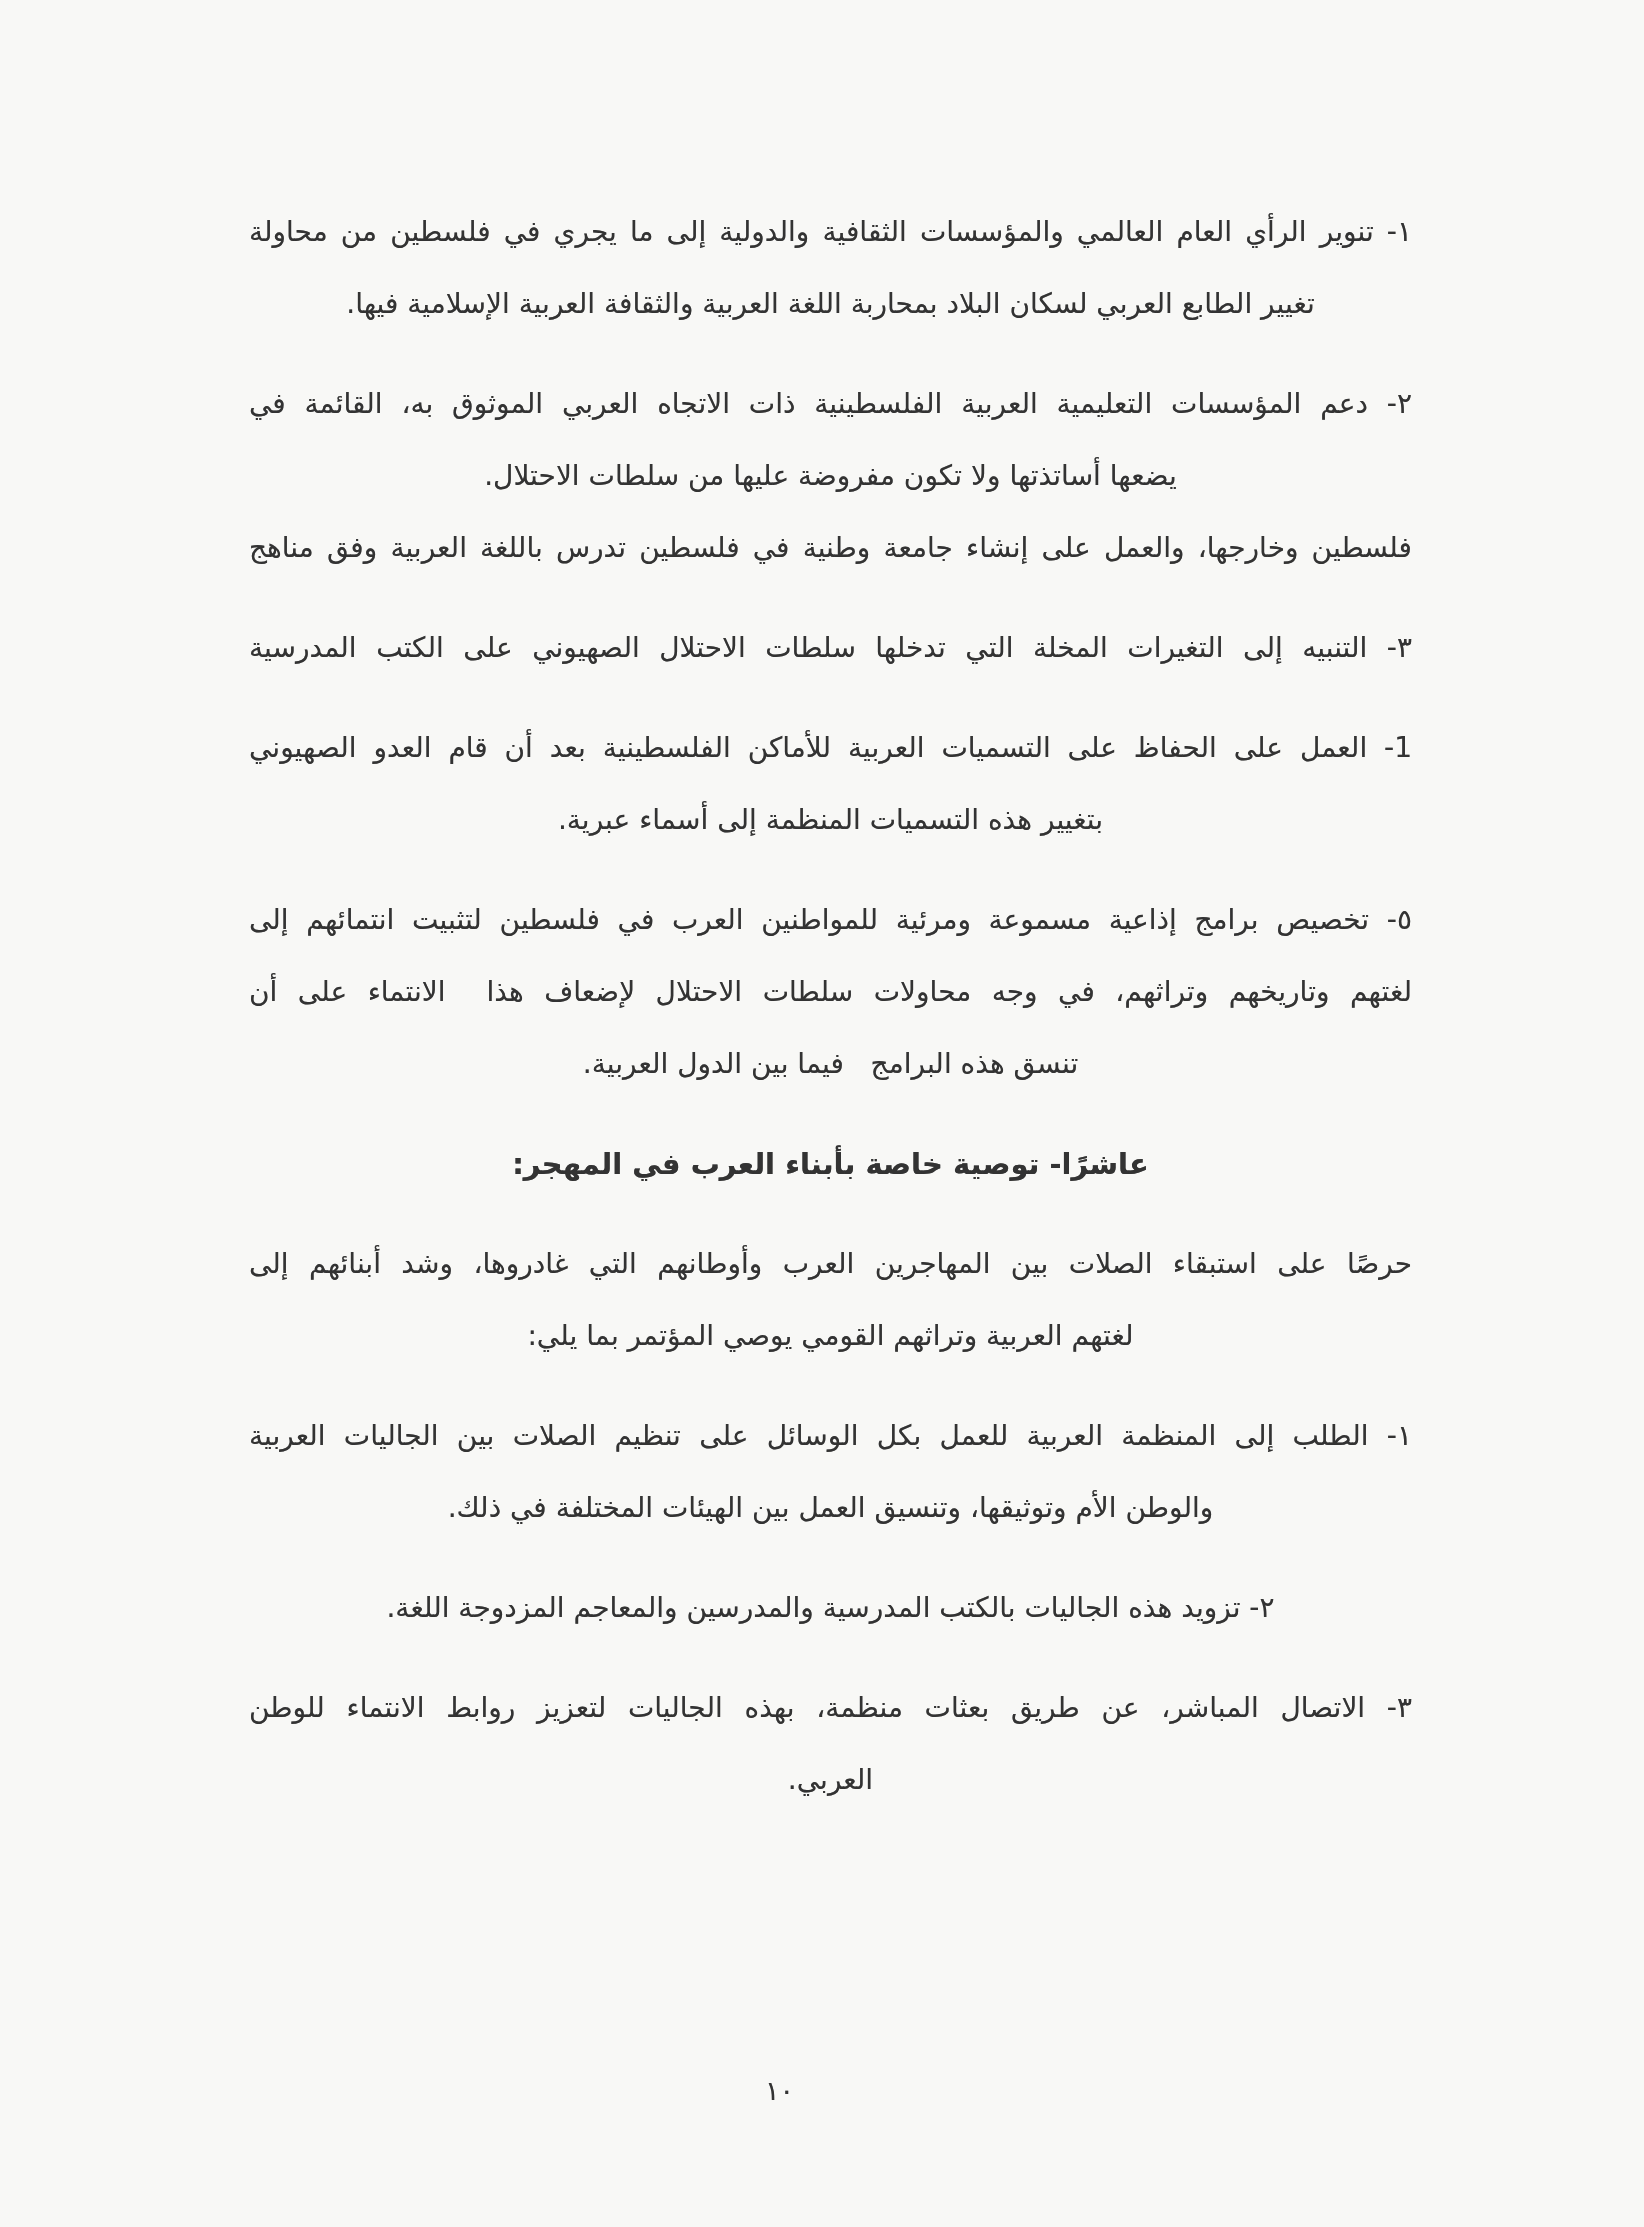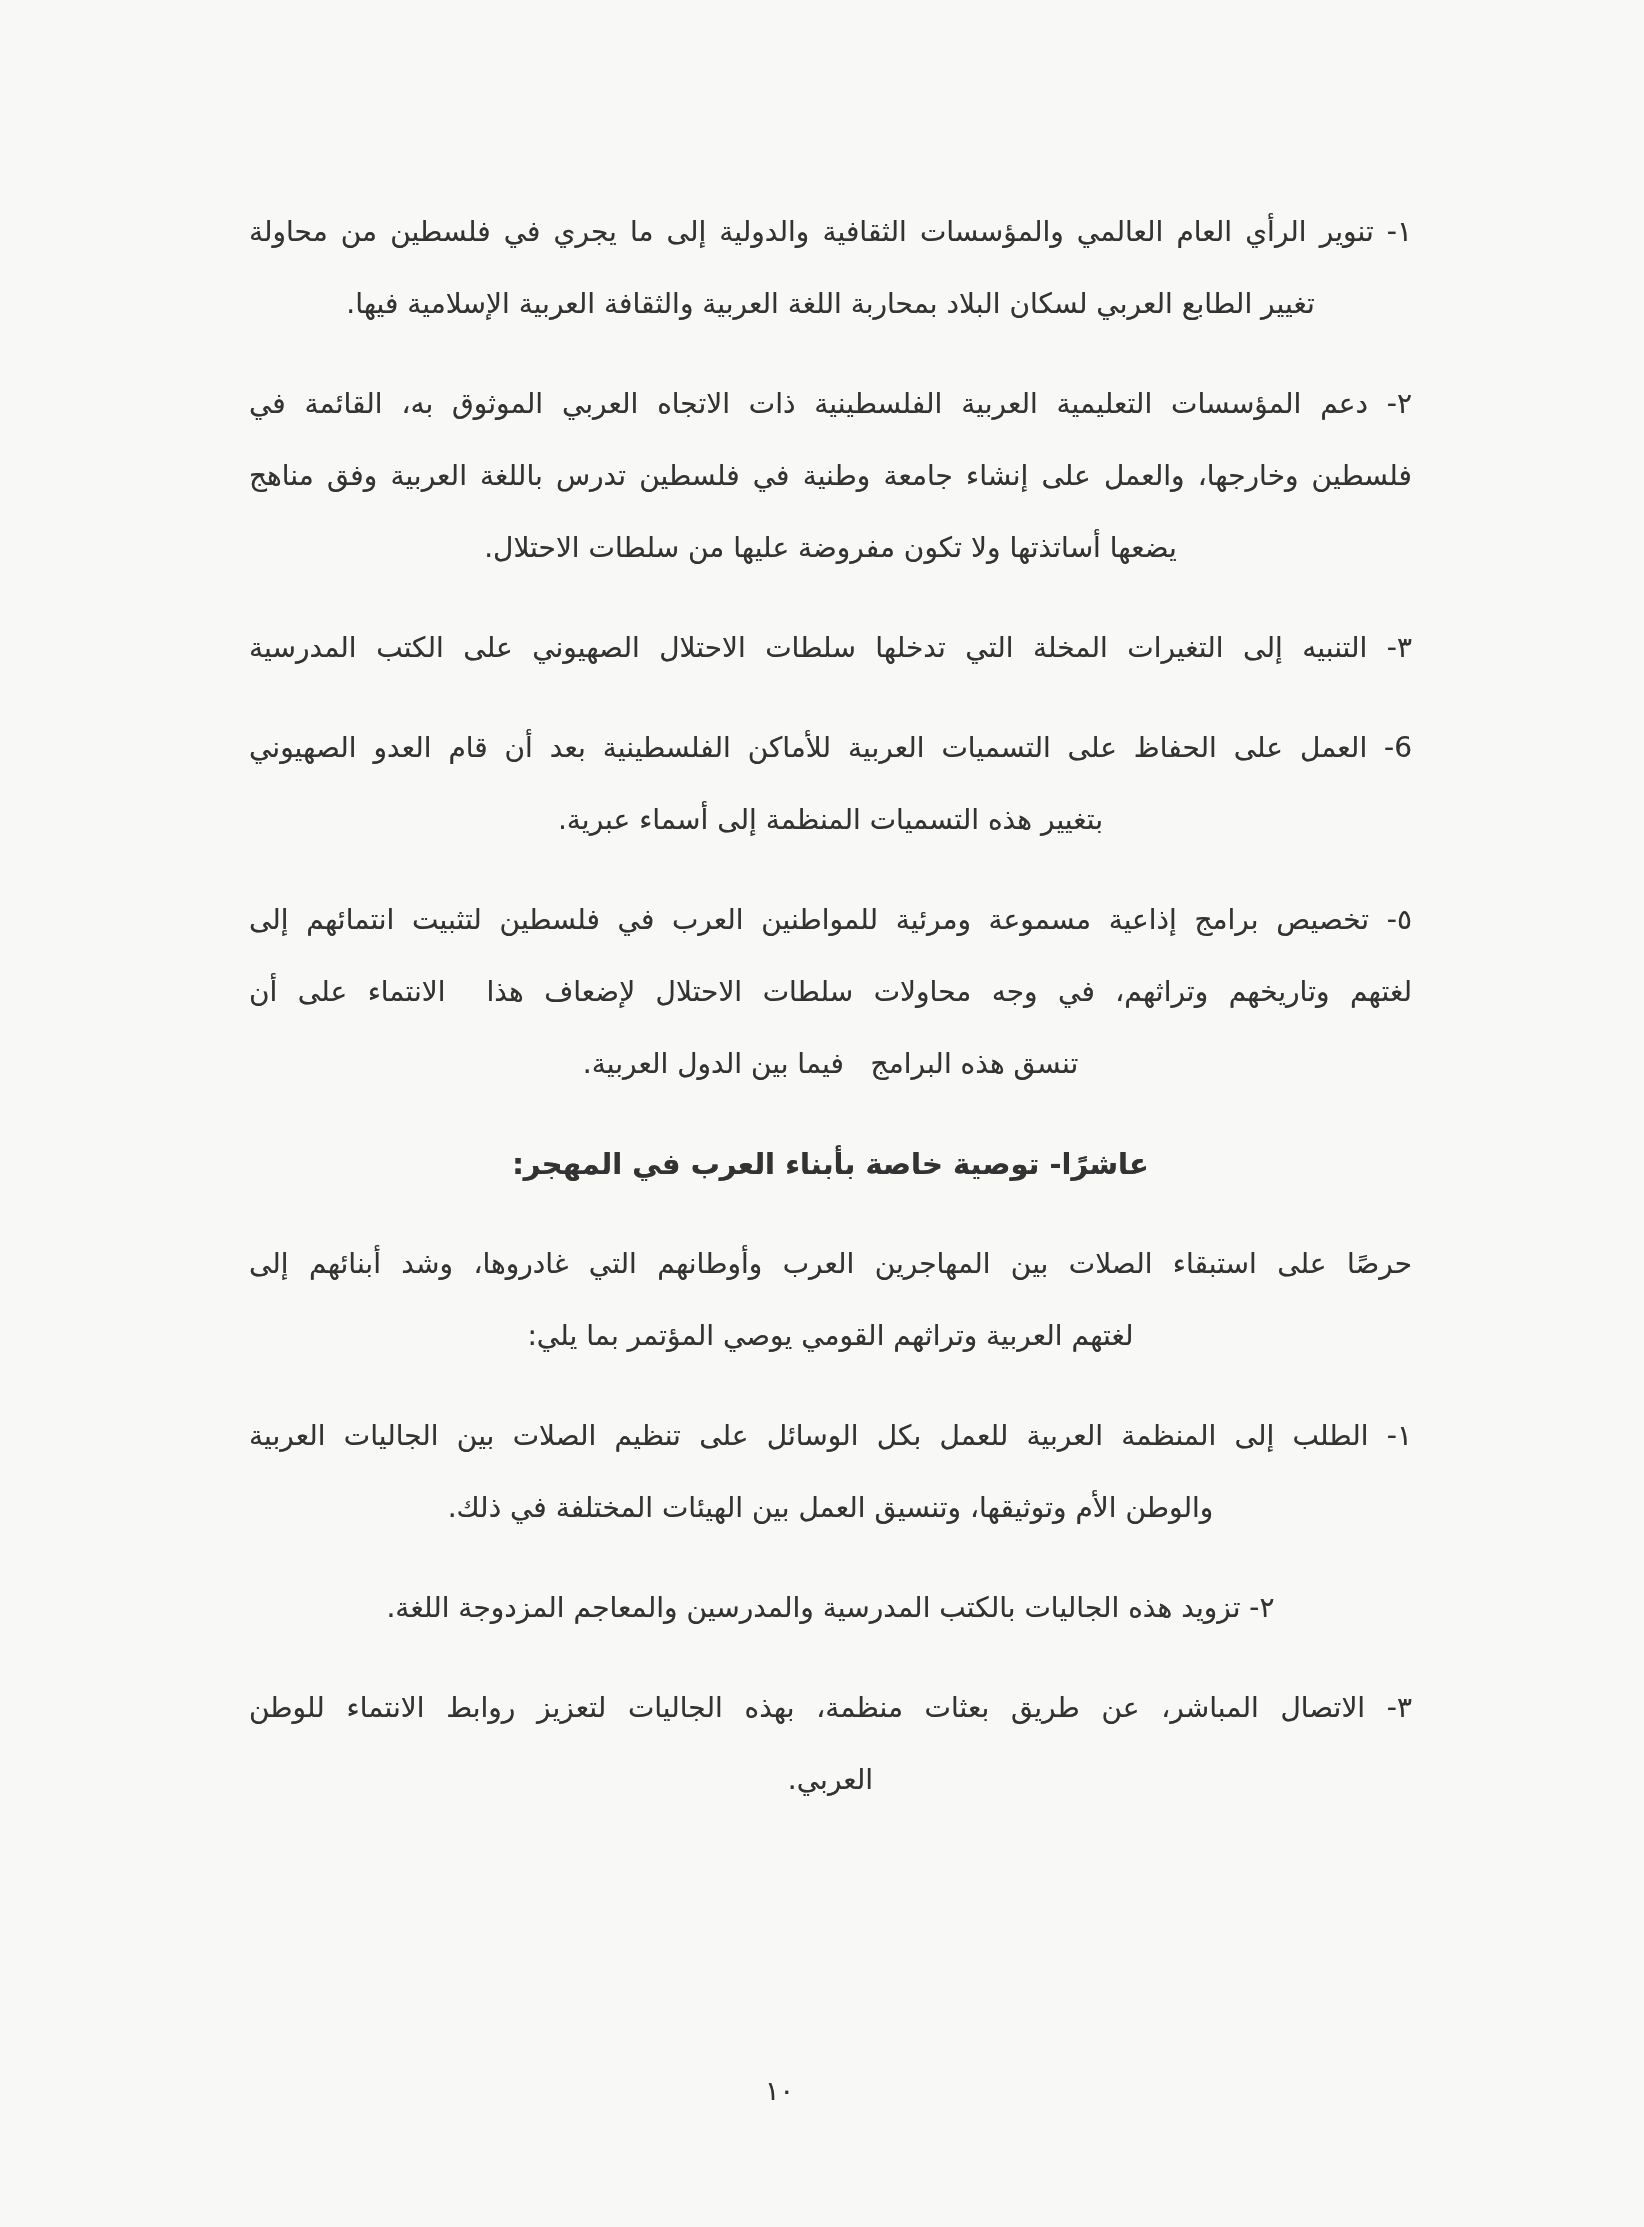--- a/index.html
+++ b/index.html
@@ -68,30 +68,30 @@
 <div class="page" dir="rtl">
   <div class="page-body">
 
     <p class="para">
       <span class="line fill">١- تنوير الرأي العام العالمي والمؤسسات الثقافية والدولية إلى ما يجري في فلسطين من محاولة</span>
       <span class="line">تغيير الطابع العربي لسكان البلاد بمحاربة اللغة العربية والثقافة العربية الإسلامية فيها.</span>
     </p>
 
     <p class="para">
       <span class="line fill">٢- دعم المؤسسات التعليمية العربية الفلسطينية ذات الاتجاه العربي الموثوق به، القائمة في</span>
+      <span class="line">يضعها أساتذتها ولا تكون مفروضة عليها من سلطات الاحتلال.</span>
       <span class="line fill">فلسطين وخارجها، والعمل على إنشاء جامعة وطنية في فلسطين تدرس باللغة العربية وفق مناهج</span>
-      <span class="line">يضعها أساتذتها ولا تكون مفروضة عليها من سلطات الاحتلال.</span>
     </p>
 
     <p class="para">
       <span class="line fill">٣- التنبيه إلى التغيرات المخلة التي تدخلها سلطات الاحتلال الصهيوني على الكتب المدرسية</span>
     </p>
 
     <p class="para">
-      <span class="line fill">6- العمل على الحفاظ على التسميات العربية للأماكن الفلسطينية بعد أن قام العدو الصهيوني</span>
+      <span class="line fill">1- العمل على الحفاظ على التسميات العربية للأماكن الفلسطينية بعد أن قام العدو الصهيوني</span>
       <span class="line">بتغيير هذه التسميات المنظمة إلى أسماء عبرية.</span>
     </p>
 
     <p class="para">
       <span class="line fill">٥- تخصيص برامج إذاعية مسموعة ومرئية للمواطنين العرب في فلسطين لتثبيت انتمائهم إلى</span>
       <span class="line fill">لغتهم وتاريخهم وتراثهم، في وجه محاولات سلطات الاحتلال لإضعاف هذا &nbsp;الانتماء على أن</span>
       <span class="line">تنسق هذه البرامج &nbsp;&nbsp;فيما بين الدول العربية.</span>
     </p>
 
     <h2 class="heading">

